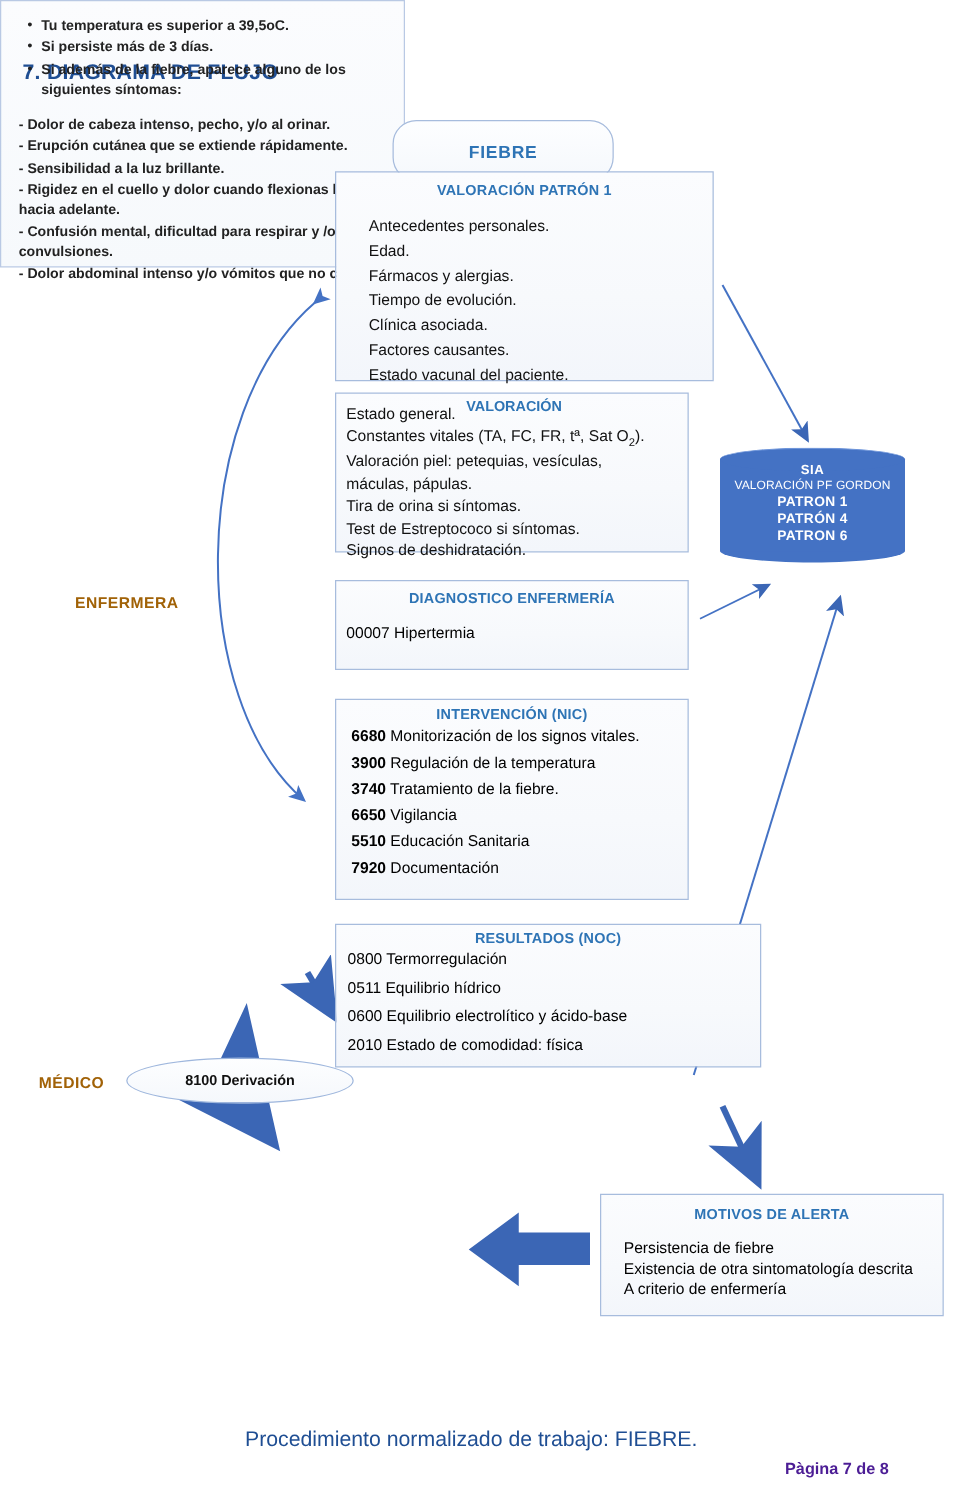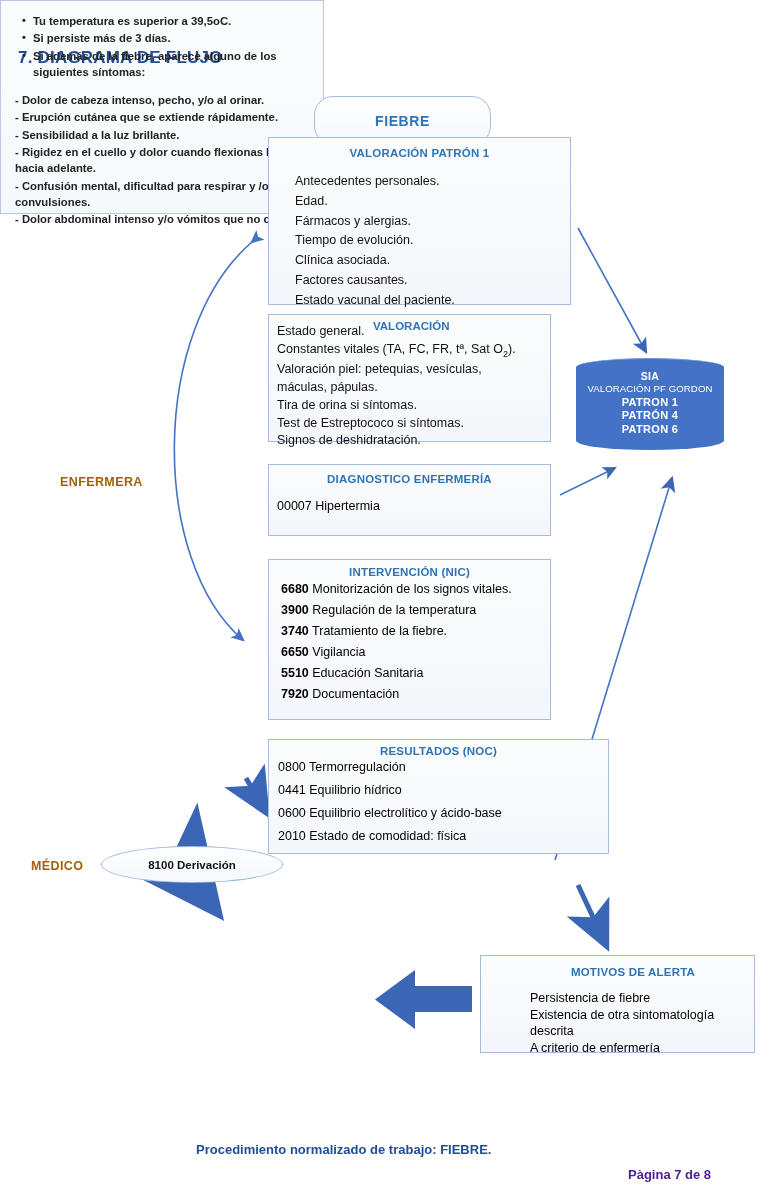--- a/index.html
+++ b/index.html
@@ -72,21 +72,21 @@
   #box-intervencion .lines div{margin-bottom:7px;font-size:12.5px;}
   #box-intervencion .code{font-weight:bold;}
 
   
   #box-resultados{left:268px;top:739px;width:341px;height:115px;}
   #box-resultados .box-hd{margin-top:5px;}
   #box-resultados .lines{margin:3px 0 0 9px;}
   #box-resultados .lines div{margin-bottom:9px;font-size:12.5px;}
 
   
-  #box-alerta{left:480px;top:955px;width:275px;height:98px;padding-left:31px;}
+  #box-alerta{left:480px;top:955px;width:275px;height:98px;}
   #box-alerta .box-hd{margin-top:10px;}
   #box-alerta .lines{margin:12px 0 0 18px;}
   #box-alerta .lines div{font-size:12.5px;line-height:1.32;}
 
   
   #box-sintomas{left:38px;top:893px;width:322px;height:212px;
     border:1px solid #B9C9E4;
     background:linear-gradient(180deg,#FBFCFE 0%,#F6F9FC 100%);}
   #box-sintomas .lines{margin:12px 0 0 14px;font-size:11.3px;font-weight:bold;color:#222;line-height:1.45;}
   #box-sintomas .bulleted{margin-left:18px;list-style:none;padding:0;}
@@ -116,21 +116,21 @@
   
   #ellipse-derivacion{
     position:absolute;left:101px;top:846px;width:182px;height:37px;
     border:1px solid #9FB7DD;border-radius:50%/50%;
     background:linear-gradient(180deg,#FDFEFF 0%,#F5F8FC 100%);
     display:flex;align-items:center;justify-content:center;
     font-weight:bold;font-size:11.5px;color:#111;box-sizing:border-box;
   }
 
   
-  #footer-title{position:absolute;left:196px;top:1142px;font-weight:bold;font-size:13px;color:#1F4E93;}
+  #footer-title{position:absolute;left:196px;top:1142px;font-weight:normal;font-size:17px;color:#1F4E93;}
   #footer-page{position:absolute;left:628px;top:1167px;font-weight:bold;font-size:13px;color:#4c1d95;}
 </style>
 </head>
 <body>
 
 <div id="page">
 
   <div class="title">7. DIAGRAMA DE FLUJO</div>
 
   <svg class="layer" viewBox="0 0 771 1200">
@@ -208,21 +208,21 @@
         <div><span class="code">6650</span><span> Vigilancia</span></div>
         <div><span class="code">5510</span><span> Educación Sanitaria</span></div>
         <div><span class="code">7920</span><span> Documentación</span></div>
       </div>
   </div>
 
   <div class="box" id="box-resultados">
     <div class="box-hd">RESULTADOS  (NOC)</div>
     <div class="lines">
         <div>0800  Termorregulación</div>
-        <div>0441 Equilibrio hídrico</div>
+        <div>0511 Equilibrio hídrico</div>
         <div>0600 Equilibrio electrolítico y ácido-base</div>
         <div>2010 Estado de comodidad: física</div>
       </div>
   </div>
 
   <div id="cyl">
     <div class="cbot"></div>
     <div class="cbody"></div>
     <div class="ctop"></div>
     <div class="ctxt">

